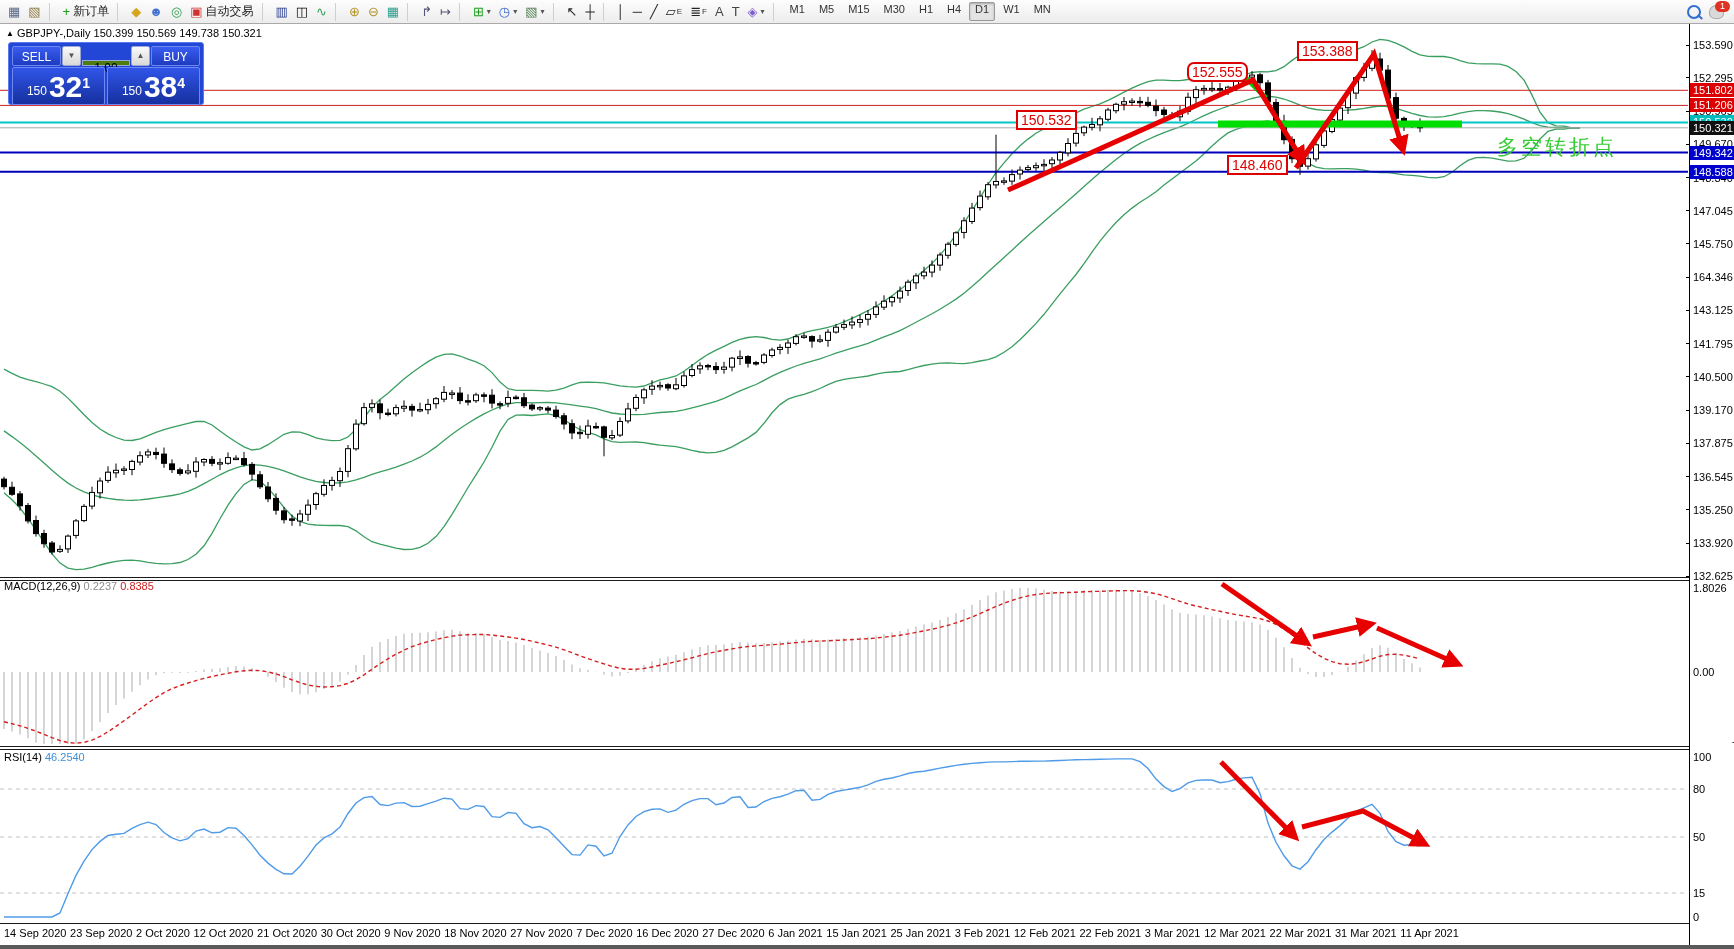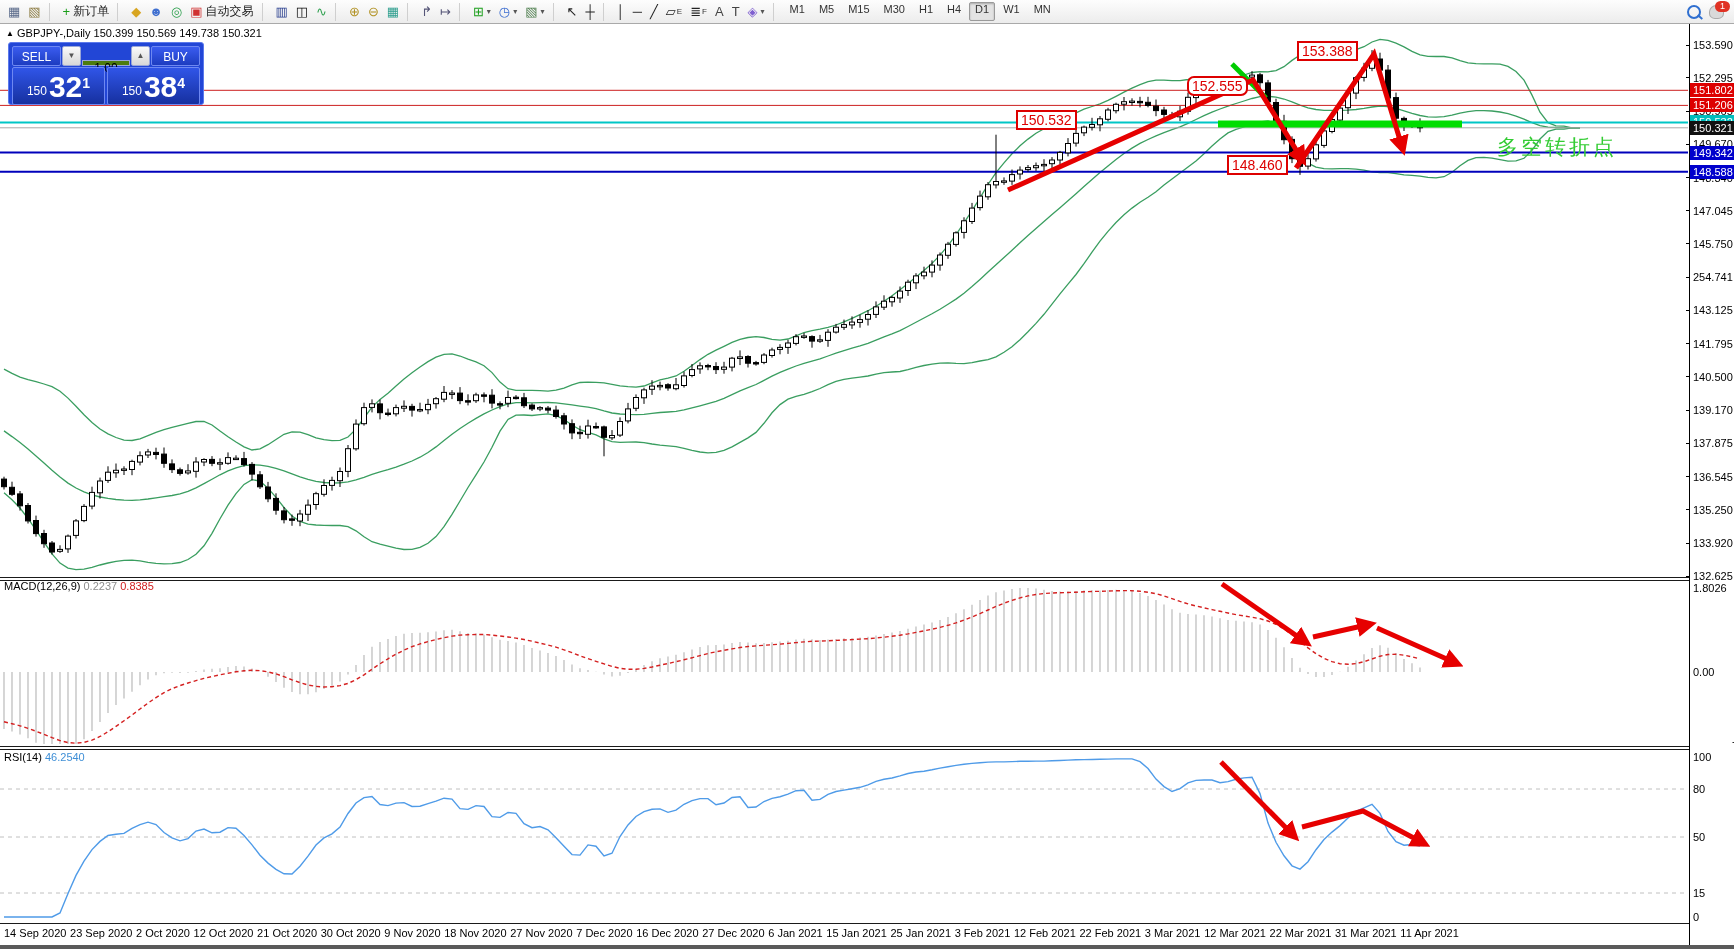--- a/index.html
+++ b/index.html
@@ -804,21 +804,21 @@
       <div class="ptick" style="top: 81.4894px;">150.965</div>
       <div class="ptickline" style="top: 119.791px;"></div>
       <div class="ptick" style="top: 114.291px;">149.670</div>
       <div class="ptickline" style="top: 153.479px;"></div>
       <div class="ptick" style="top: 147.979px;">148.340</div>
       <div class="ptickline" style="top: 186.28px;"></div>
       <div class="ptick" style="top: 180.78px;">147.045</div>
       <div class="ptickline" style="top: 219.082px;"></div>
       <div class="ptick" style="top: 213.582px;">145.750</div>
       <div class="ptickline" style="top: 252.77px;"></div>
-      <div class="ptick" style="top: 247.27px;">254.741</div>
+      <div class="ptick" style="top: 247.27px;">164.346</div>
       <div class="ptickline" style="top: 285.571px;"></div>
       <div class="ptick" style="top: 280.071px;">143.125</div>
       <div class="ptickline" style="top: 319.259px;"></div>
       <div class="ptick" style="top: 313.759px;">141.795</div>
       <div class="ptickline" style="top: 352.06px;"></div>
       <div class="ptick" style="top: 346.56px;">140.500</div>
       <div class="ptickline" style="top: 385.748px;"></div>
       <div class="ptick" style="top: 380.248px;">139.170</div>
       <div class="ptickline" style="top: 418.55px;"></div>
       <div class="ptick" style="top: 413.05px;">137.875</div>
@@ -867,19 +867,19 @@
       <span>22 Feb 2021</span>
       <span>3 Mar 2021</span>
       <span>12 Mar 2021</span>
       <span>22 Mar 2021</span>
       <span>31 Mar 2021</span>
       <span>11 Apr 2021</span>
     </div>
   <div id="botbar"></div>
 
   <div id="annos">
-      <div class="anno" style="left: 1187px; top: 76px; border-radius: 7px;">152.555</div>
+      <div class="anno" style="left: 1187px; top: 62px; border-radius: 7px;">152.555</div>
       <div class="anno" style="left: 1297px; top: 41px;">153.388</div>
       <div class="anno" style="left: 1016px; top: 110px;">150.532</div>
       <div class="anno" style="left: 1227px; top: 155px;">148.460</div>
     </div>
   <div id="cnnote" style="left: 1497px; top: 133px; color: rgb(51, 204, 51);">多空转折点</div>
 </div>
 
 </body></html>

